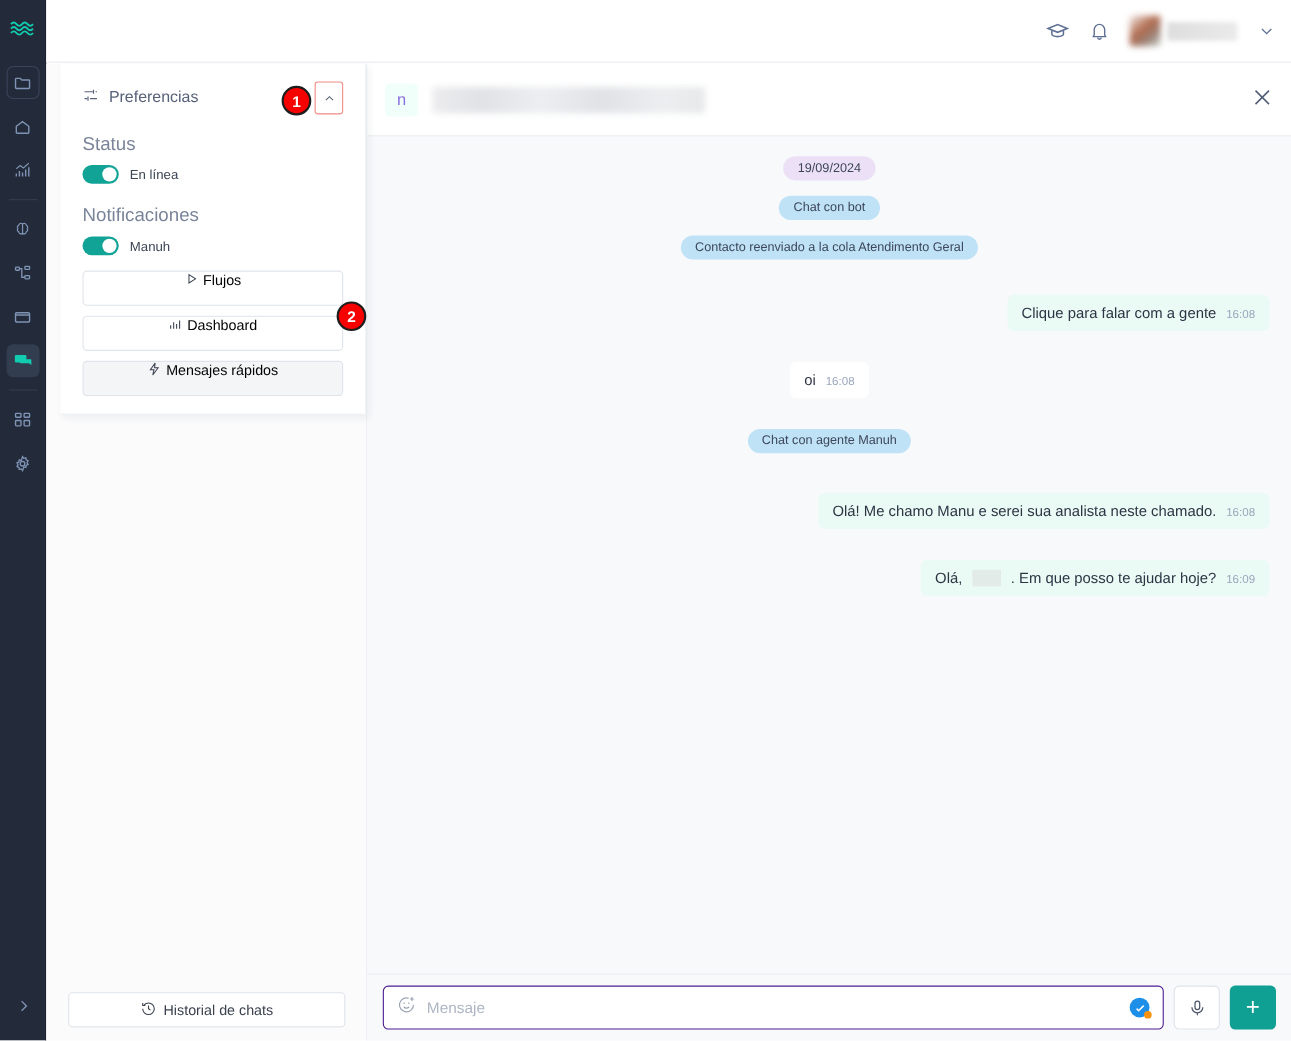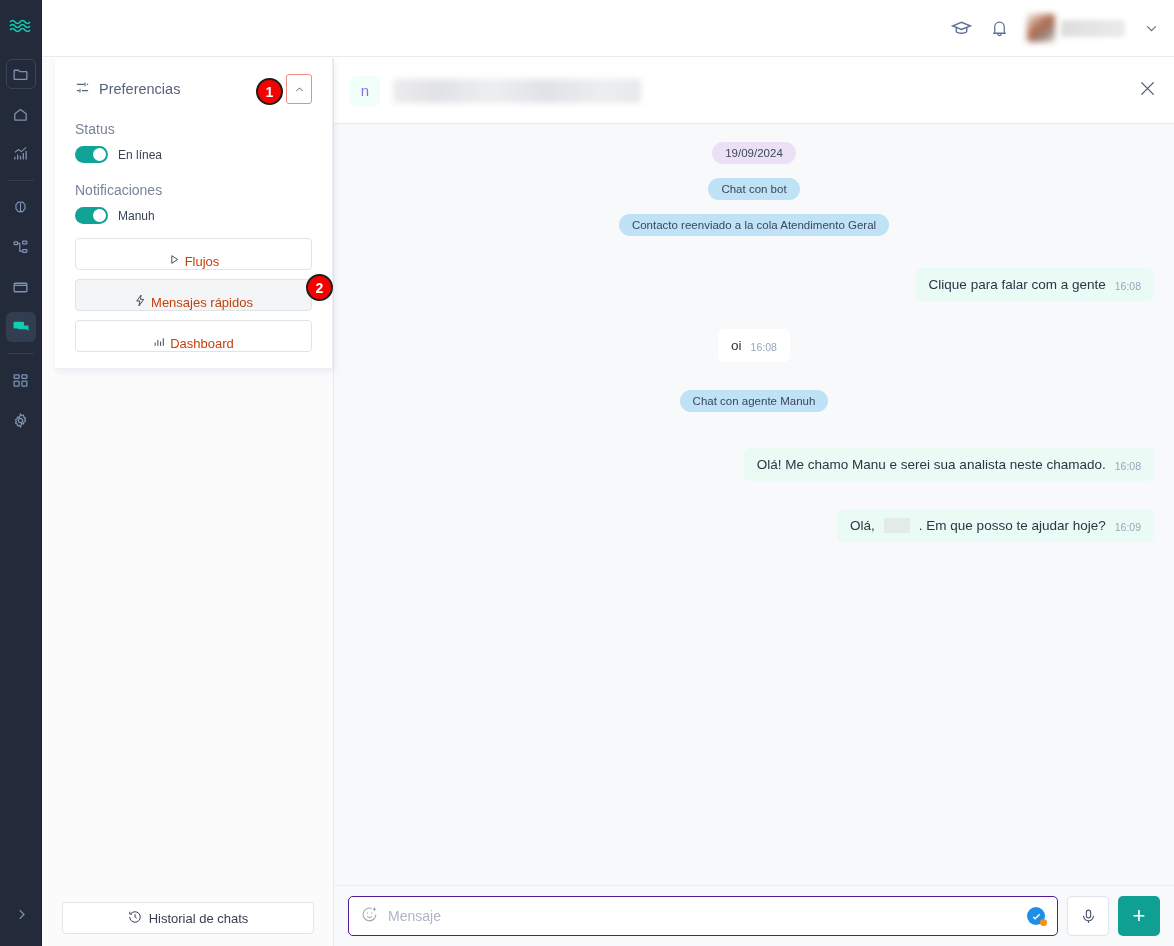--- a/index.html
+++ b/index.html
@@ -68,36 +68,36 @@
     margin-bottom: 18px; position: relative; height: 26px;
   }
   .prefs-head .title { font-size: 14.5px; color: #57627a; }
   .collapse-btn {
     position: absolute; right: 0; top: -2px;
     width: 26px; height: 30px;
     border: 1.5px solid #f08a84; border-radius: 3px;
     background: #fff; display: flex; align-items: center; justify-content: center;
     color: #5a6378;
   }
-  .sect-label { font-size: 14px; color: #7a8499; margin-bottom: 9px; margin-top: 19px; }
+  .sect-label { font-size: 17px; color: #7a8499; margin-bottom: 9px; margin-top: 19px; }
   .toggle-row { display: flex; align-items: center; gap: 10px; margin-bottom: 14px; }
   .toggle {
     width: 33px; height: 17px; border-radius: 9px; background: #12a397;
     position: relative; flex: none;
   }
   .toggle::after {
     content: ""; position: absolute; right: 2px; top: 2px;
     width: 13px; height: 13px; border-radius: 50%; background: #fff;
   }
   .toggle-label { font-size: 12px; color: #3b4454; }
   .pbtn {
     width: 100%; height: 32px; margin-top: 9px;
     border: 1px solid #dfe3ea; border-radius: 4px; background: #fff;
-    display: flex; align-items: flex-end; justify-content: center; gap: 4px;
-    font-size: 13px; color: #c2410c;
+    display: flex; align-items: flex-start; justify-content: center; gap: 4px;
+    font-size: 13px; color: #000000;
   }
   .pbtn.hover { background: #f4f5f7; }
 
   
   .badge {
     position: absolute; width: 27px; height: 27px; border-radius: 50%;
     background: #f60000; border: 2px solid #1d1d1d;
     color: #fff; font-size: 14px; font-weight: bold;
     display: flex; align-items: center; justify-content: center;
     z-index: 30;
@@ -353,36 +353,36 @@
 
   <div class="pbtn">
     <span>
       <svg width="13" height="13" viewBox="0 0 24 24" fill="none" stroke="#39414f" stroke-width="1.7">
         <path d="M7 5l11 7-11 7z"></path>
       </svg>
     </span>
     <span>Flujos</span>
   </div>
 
+  <div class="pbtn">
+    <span>
+      <svg width="13" height="13" viewBox="0 0 24 24" fill="none" stroke="#39414f" stroke-width="1.8">
+        <path d="M4 20v-6M9 20v-11M14 20v-8M19 20v-14"></path>
+      </svg>
+    </span>
+    <span>Dashboard</span>
+  </div>
+
   <div class="pbtn hover">
     <span>
       <svg width="13" height="13" viewBox="0 0 24 24" fill="none" stroke="#39414f" stroke-width="1.7">
         <path d="M13 2L5 13h6l-2 9 9-12h-6z"></path>
       </svg>
     </span>
     <span>Mensajes rápidos</span>
-  </div>
-
-  <div class="pbtn">
-    <span>
-      <svg width="13" height="13" viewBox="0 0 24 24" fill="none" stroke="#39414f" stroke-width="1.8">
-        <path d="M4 20v-6M9 20v-11M14 20v-8M19 20v-14"></path>
-      </svg>
-    </span>
-    <span>Dashboard</span>
   </div>
 </div>
 
 <div class="badge" style="left:256px; top:78px;">1</div>
 <div class="badge" style="left:306px; top:274px;">2</div>
 
 <div id="chat">
 
   <div id="chat-head">
     <div class="chat-avatar">n</div>

